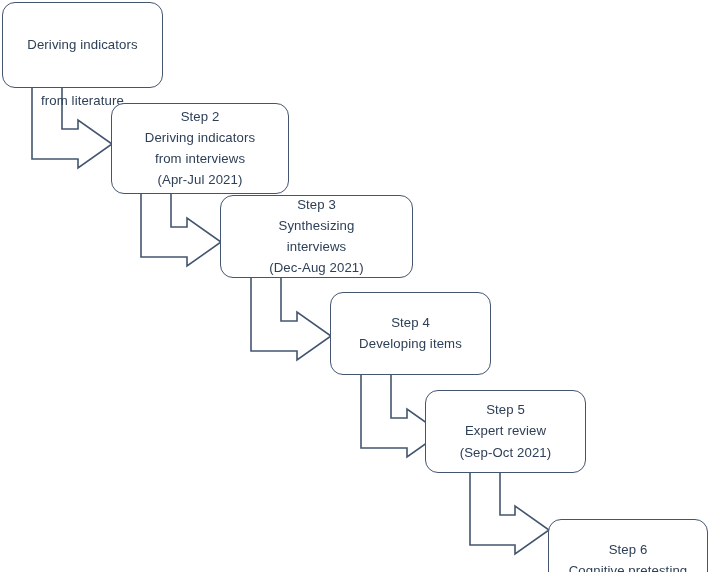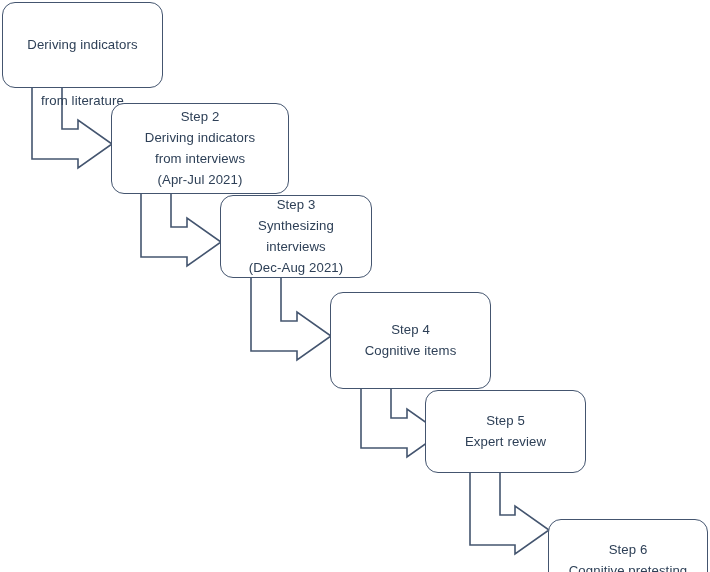--- a/index.html
+++ b/index.html
@@ -73,37 +73,38 @@
     <span class="node-line">from literature</span>
   </div>
 
   <div class="node-box" style="left: 111px; top: 103px; width: 178px; height: 91px;">
     <span class="node-line title">Step 2</span>
     <span class="node-line">Deriving indicators</span>
     <span class="node-line">from interviews</span>
     <span class="node-line date">(Apr-Jul 2021)</span>
   </div>
 
-  <div class="node-box" style="left: 220px; top: 195px; width: 152px; height: 83px;">
+  <div class="node-box" style="left: 220px; top: 195px; width: 193px; height: 83px;">
     <span class="node-line title">Step 3</span>
     <span class="node-line">Synthesizing</span>
     <span class="node-line">interviews</span>
     <span class="node-line date">(Dec-Aug 2021)</span>
   </div>
 
-  <div class="node-box" style="left: 330px; top: 292px; width: 161px; height: 97px;">
+  <div class="node-box" style="left: 330px; top: 292px; width: 161px; height: 83px;">
     <span class="node-line title">Step 4</span>
-    <span class="node-line">Cognitive items</span>
+    <span class="node-line">Developing items</span>
 
   </div>
 
   <div class="node-box" style="left: 425px; top: 390px; width: 161px; height: 83px;">
     <span class="node-line title">Step 5</span>
     <span class="node-line">Expert review</span>
 
+    <span class="node-line date">(Sep-Oct 2021)</span>
   </div>
 
   <div class="node-box" style="left: 548px; top: 488px; width: 160px; height: 83px; margin-top: 31px;">
     <span class="node-line title">Step 6</span>
     <span class="node-line">Cognitive pretesting</span>
 
   </div>
 
 </div>
 

